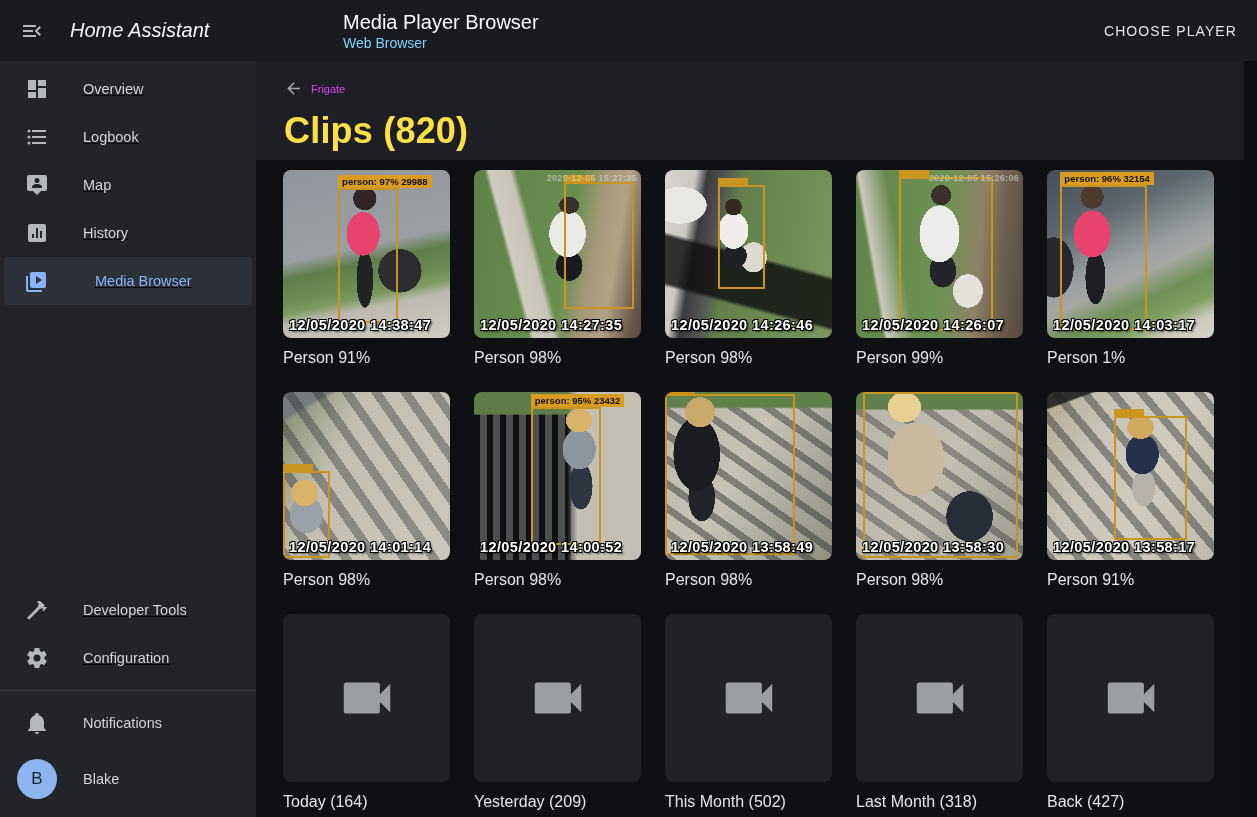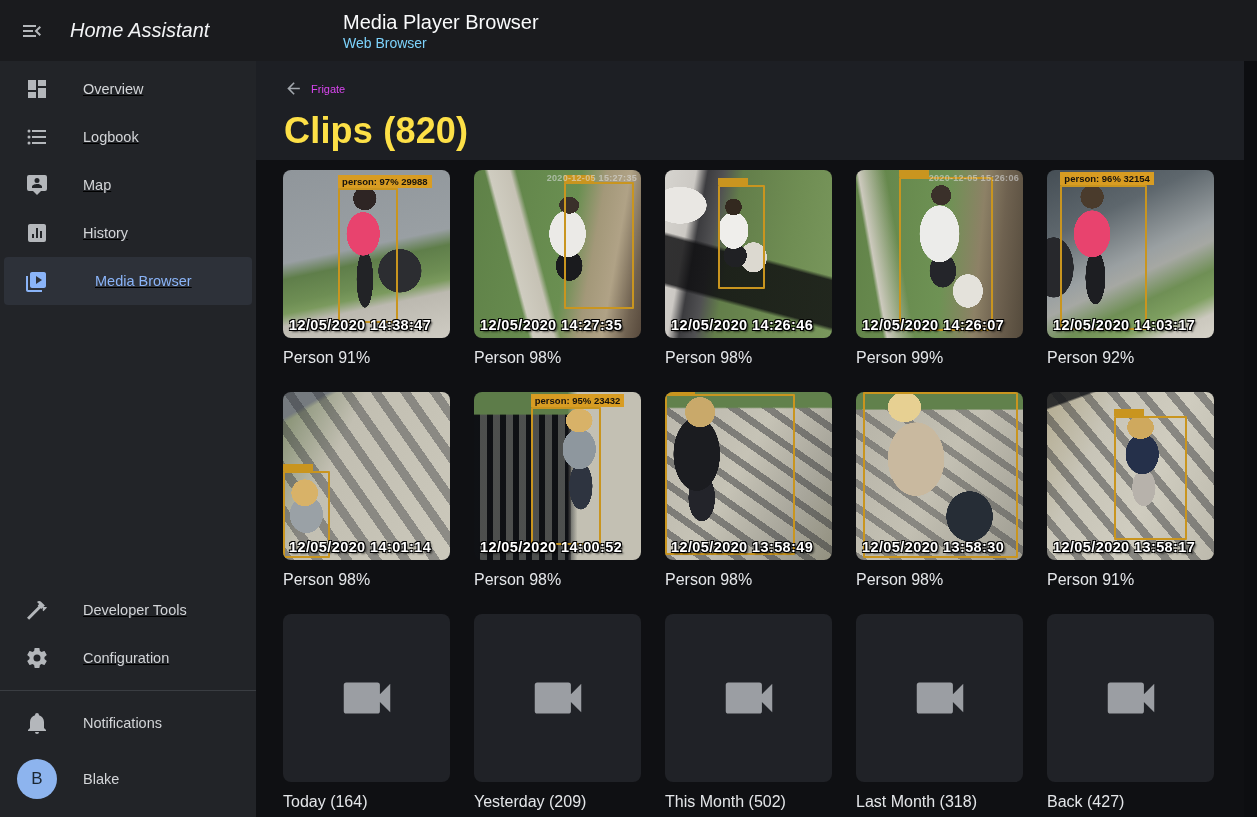--- a/index.html
+++ b/index.html
@@ -76,20 +76,21 @@
           <path fill="currentColor" d="M21,15.61L19.59,17L14.58,12L19.59,7L21,8.39L17.44,12L21,15.61M3,6H16V8H3V6M3,13V11H13V13H3M3,18V16H16V18H3Z"></path>
         </svg>
     </button>
     <div class="app-title">Home Assistant</div>
   </div>
   <div class="page-head">
     <div class="t1">Media Player Browser</div>
     <div class="t2">Web Browser</div>
   </div>
   <div class="appbar-spacer"></div>
+  <button class="choose-player">CHOOSE PLAYER</button>
 </header>
 
 <nav class="sidebar">
   <div class="side-group" id="side-main">
       <div class="side-item">
         <svg viewBox="0 0 24 24" class="icon">
           <path fill="currentColor" d="M13,3V9H21V3M13,21H21V11H13M3,21H11V15H3M3,13H11V3H3V13Z"></path>
         </svg>
         <span class="lbl">Overview</span>
       </div>
@@ -190,21 +191,21 @@
           <div class="ts">12/05/2020 14:26:07</div>
         </div>
         <div class="caption">Person 99%</div>
       </div>
       <div class="card">
         <div class="thumb" style="background: radial-gradient(7% 7% at 27% 16%, rgb(74, 59, 44) 99%, transparent), radial-gradient(11% 14% at 27% 38%, rgb(232, 67, 110) 99%, transparent), radial-gradient(6% 16% at 29% 64%, rgb(29, 30, 34) 99%, transparent), radial-gradient(12% 18% at 4% 58%, rgb(39, 40, 44) 99%, transparent), linear-gradient(155deg, rgb(69, 78, 85) 0%, rgb(94, 103, 109) 28%, rgb(154, 160, 162) 52%, rgb(166, 168, 163) 60%, rgb(111, 143, 85) 72%, rgb(127, 160, 97) 82%, rgb(203, 200, 190) 90%, rgb(214, 211, 201) 100%);">
           <div class="bbox" style="left: 8%; top: 9%; width: 52%; height: 86%;"></div>
           <div class="chip" style="left: 8%; top: 9%;">person: 96% 32154</div>
           <div class="ts">12/05/2020 14:03:17</div>
         </div>
-        <div class="caption">Person 92%</div>
+        <div class="caption">Person 1%</div>
       </div>
       <div class="card">
         <div class="thumb" style="background: radial-gradient(8% 8% at 13% 60%, rgb(216, 178, 104) 99%, transparent), radial-gradient(10% 11% at 14% 73%, rgb(154, 161, 166) 99%, transparent), repeating-linear-gradient(55deg, rgba(40, 42, 48, 0.38) 0px, rgba(40, 42, 48, 0.38) 9px, transparent 9px, transparent 24px), linear-gradient(150deg, rgba(116, 121, 127, 0.95) 0px, rgba(116, 121, 127, 0.95) 10%, transparent 12%), linear-gradient(115deg, rgb(126, 138, 104) 0%, rgb(154, 160, 137) 14%, rgb(194, 191, 178) 34%, rgb(203, 200, 187) 100%);">
           <div class="bbox" style="left: 0%; top: 47%; width: 28%; height: 52%;"></div>
           <div class="minichip" style="left: 0%; top: 47%;"></div>
           <div class="ts">12/05/2020 14:01:14</div>
         </div>
         <div class="caption">Person 98%</div>
       </div>
       <div class="card">

